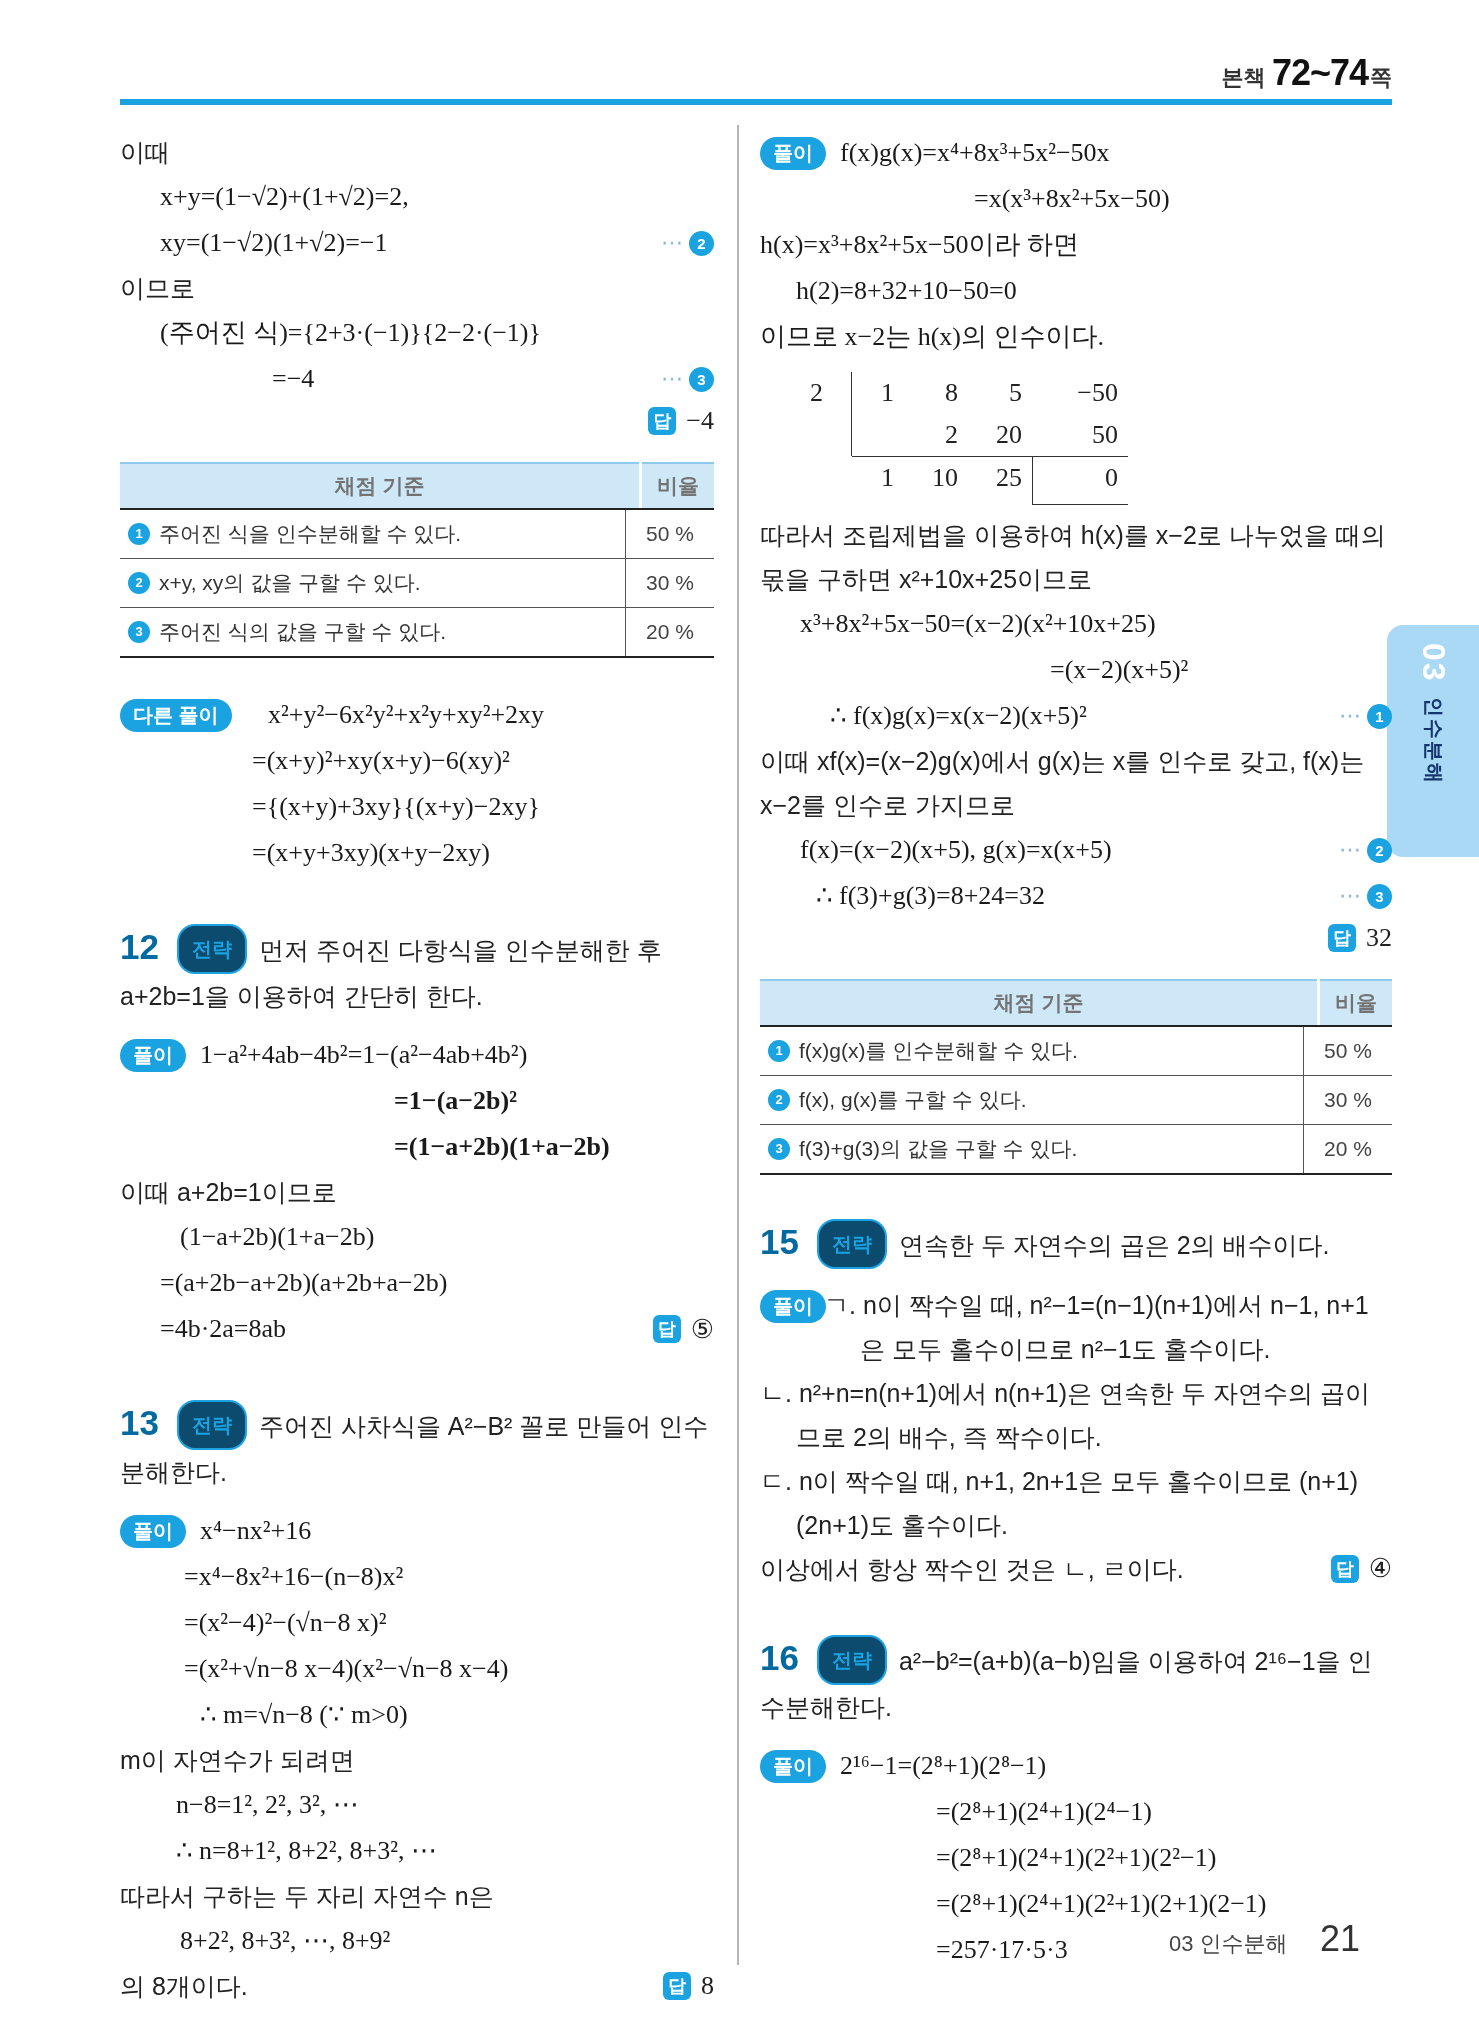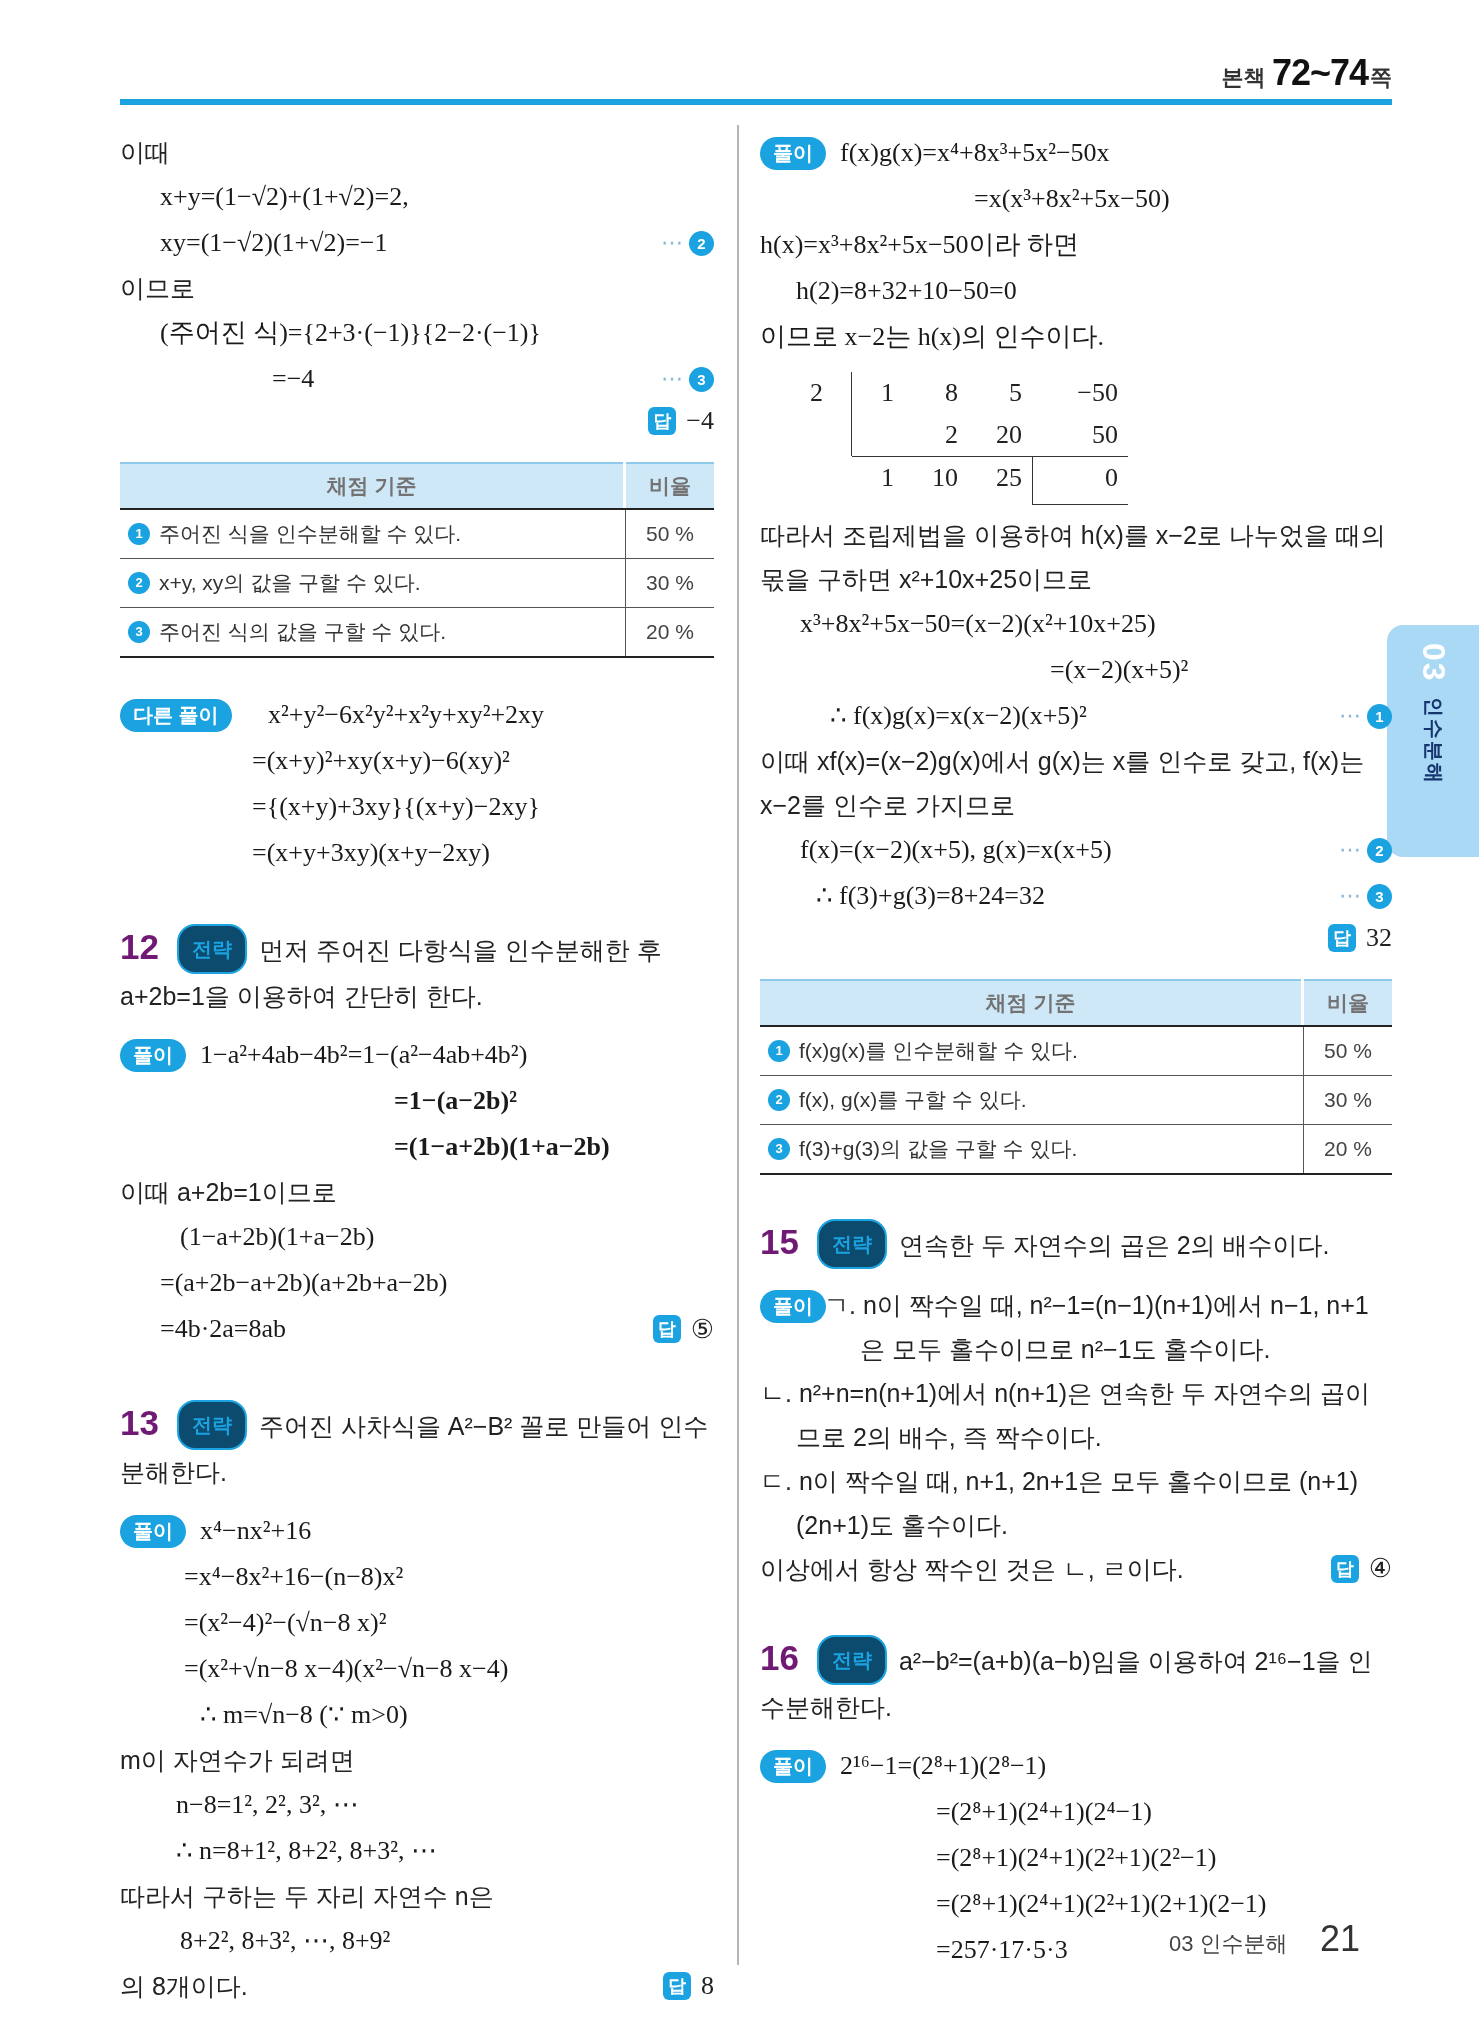--- a/index.html
+++ b/index.html
@@ -26,39 +26,39 @@
   .hang{padding-left:36px;text-indent:-36px;font-size:25px;line-height:44px;}
   
   .badge-strategy{display:inline-block;border:2px solid #1aa3e0;color:#1aa3e0;border-radius:18px;
       padding:1px 13px;font-size:20px;font-weight:bold;margin:0 12px 0 2px;vertical-align:3px;background:#0c4a6e;}
   .badge-sol{display:inline-block;background:#1aa3e0;color:#fff;border-radius:18px;
       padding:3px 13px;font-size:20px;font-weight:bold;}
   .badge-sol.abs{position:absolute;left:0;top:7px;text-align:center;}
   .badge-ans{display:inline-block;background:#1aa3e0;color:#fff;border-radius:6px;
       min-width:28px;height:28px;line-height:28px;text-align:center;font-size:18px;font-weight:bold;}
   .prob-head{font-size:25px;line-height:44px;margin:0;}
-  .prob-num{color:#701a75;font-weight:bold;font-size:35px;margin-right:16px;font-family:"Liberation Sans",sans-serif;}
+  .prob-num{color:#0369a1;font-weight:bold;font-size:35px;margin-right:16px;font-family:"Liberation Sans",sans-serif;}
   .sol-row{position:relative;margin-top:14px;}
   .sol-eqs{margin-left:64px;}
   .sol-eqs.wide{margin-left:132px;}
   
   .marker{display:inline-flex;align-items:center;gap:5px;margin-left:auto;padding-left:10px;}
   .marker .dots{color:#8ab6d8;font-size:22px;letter-spacing:1px;}
   .mcircle{display:inline-block;background:#1aa3e0;color:#fff;border-radius:50%;
       width:25px;height:25px;line-height:25px;text-align:center;font-size:15px;font-weight:bold;}
   .ansrow{display:flex;justify-content:flex-end;align-items:center;gap:10px;font-size:26px;
       font-family:"Liberation Serif",serif;margin-top:4px;}
   .tailrow{display:flex;align-items:center;font-size:25px;line-height:44px;}
   .ansgroup{margin-left:auto;display:flex;align-items:center;gap:10px;font-family:"Liberation Serif",serif;font-size:26px;}
   
   .gtable{margin-top:26px;border-bottom:2.5px solid #222;font-size:21px;}
   .g-head{display:flex;gap:3px;}
   .gh{background:#cfe8f8;border-top:2px solid #8ecaec;text-align:center;font-weight:bold;color:#737373;
       padding:8px 0;}
-  .gh1{flex:1;} .gh2{width:88px;}
+  .gh1{flex:1;} .gh2{width:72px;}
   .g-row{display:flex;border-top:1.4px solid #555;}
   .g-row.first{border-top:2.5px solid #222;}
   .gtext{flex:1;display:flex;align-items:center;gap:9px;padding:10px 4px 10px 8px;color:#333;}
   .gpct{width:88px;border-left:1.2px solid #555;display:flex;align-items:center;justify-content:center;color:#444;}
   .tcircle{display:inline-block;background:#1aa3e0;color:#fff;border-radius:50%;flex:0 0 auto;
       width:22px;height:22px;line-height:22px;text-align:center;font-size:13px;font-weight:bold;}
   
   .syn{display:grid;grid-template-columns:46px 52px 64px 64px 96px;
       font-family:"Liberation Serif",serif;font-size:26px;margin:12px 0 8px 46px;width:330px;}
   .syn div{text-align:right;padding:3px 10px 3px 0;line-height:36px;}

